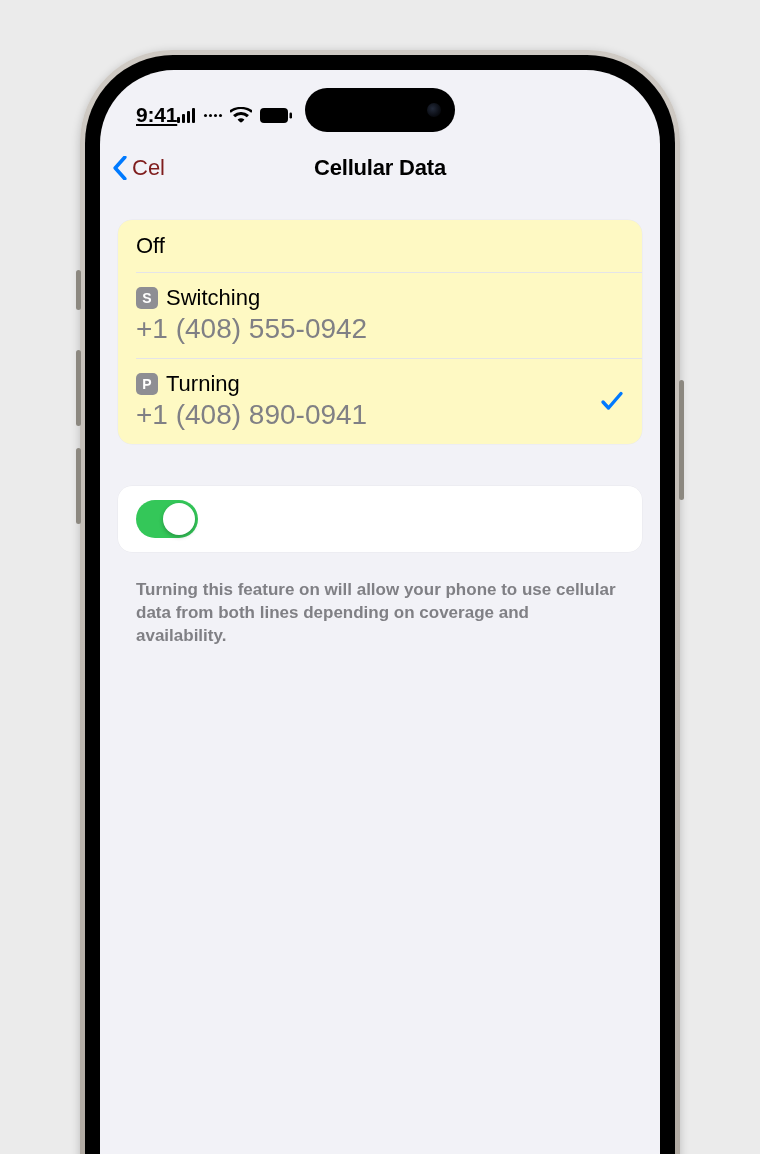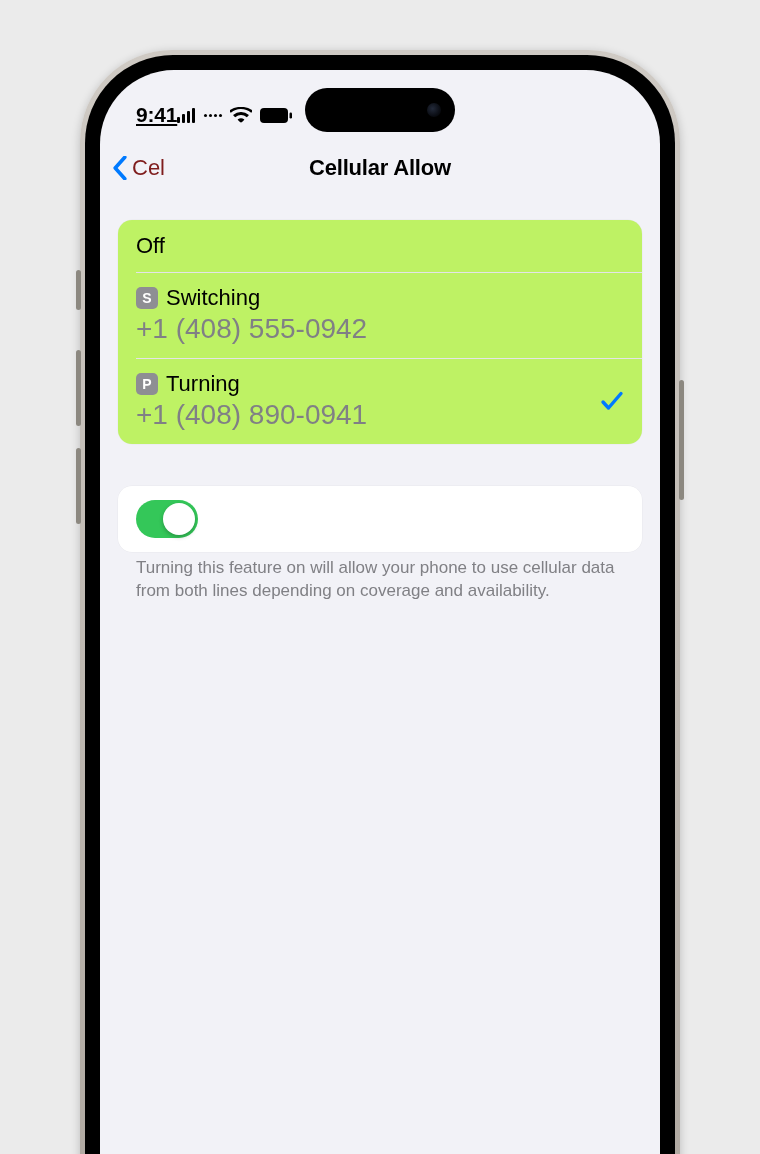--- a/index.html
+++ b/index.html
@@ -110,21 +110,21 @@
     .nav-title {
       font-size: 22px;
       font-weight: 600;
       letter-spacing: -.2px;
     }
     
     .content {
       padding: 24px 18px 0;
     }
     .list-group {
-      background: #bef264;
+      background: #fef9c3;
       border-radius: 14px;
       overflow: hidden;
       box-shadow: 0 0 0 .5px rgba(0,0,0,.04);
     }
     .cell {
       padding: 13px 18px;
       display: flex;
       align-items: center;
       justify-content: space-between;
       position: relative;
@@ -167,24 +167,25 @@
       background:#34c759; position:relative;
       flex-shrink:0;
     }
     .switch-knob {
       position:absolute; top:3px; right:3px;
       width:32px; height:32px; border-radius:50%;
       background:#fff;
       box-shadow: 0 2px 4px rgba(0,0,0,.25);
     }
     .footer-note {
-      padding: 5px 18px 0;
+      padding: 27px 18px 0;
       font-size:17px;
       line-height:1.35;
       color:#808085;
+      font-weight:bold;
     }
   </style>
 </head>
 <body>
 
 <div class="phone-frame">
   <div class="phone-side-btn btn-left-1"></div>
   <div class="phone-side-btn btn-left-2"></div>
   <div class="phone-side-btn btn-left-3"></div>
   <div class="phone-side-btn btn-right"></div>
@@ -226,21 +227,21 @@
         </div>
       </div>
 
       <div class="nav-bar">
         <div class="nav-back">
           <svg width="16" height="24" viewBox="0 0 12 20">
             <path d="M10 1 2 10l8 9" stroke="#007aff" stroke-width="3" fill="none" stroke-linecap="round" stroke-linejoin="round"></path>
           </svg>
           <span>Cel</span>
         </div>
-        <div class="nav-title">Cellular Allow</div>
+        <div class="nav-title">Cellular Data</div>
       </div>
 
       <div class="content">
         <div class="list-group">
 
           <div class="cell single-line">
             <div class="cell-left">
               <span class="cell-off-label">Off</span>
             </div>
           </div>

